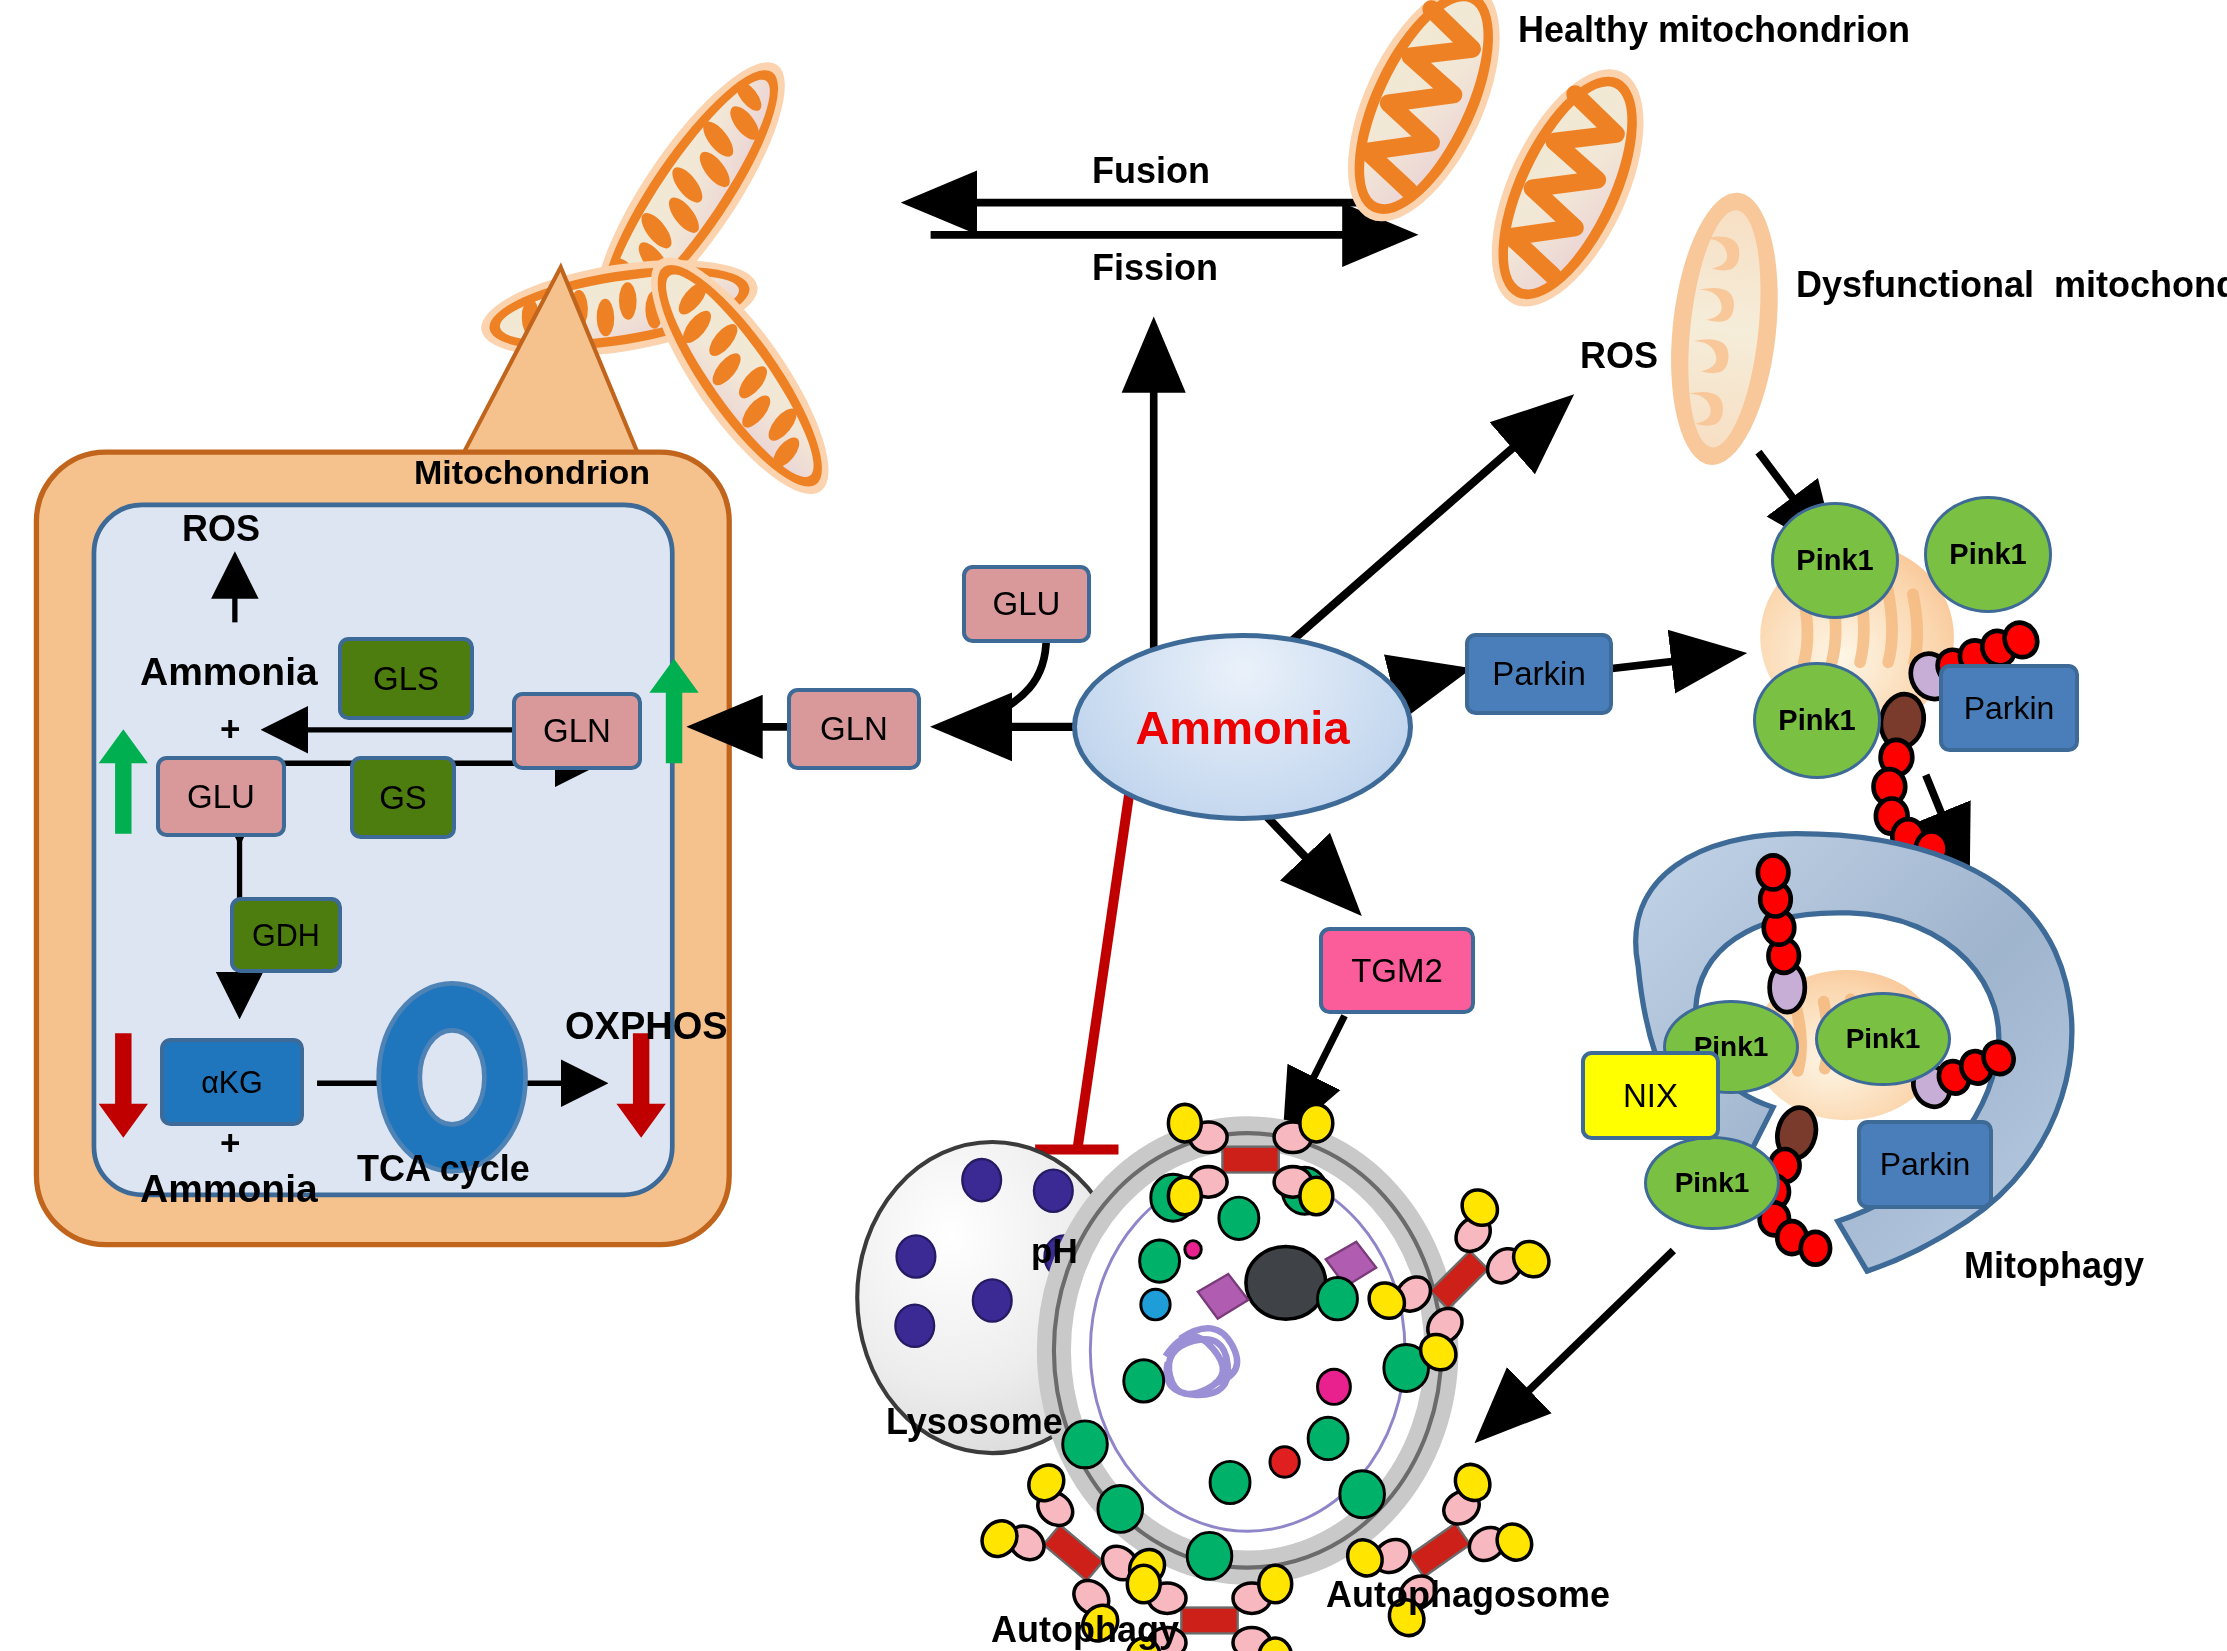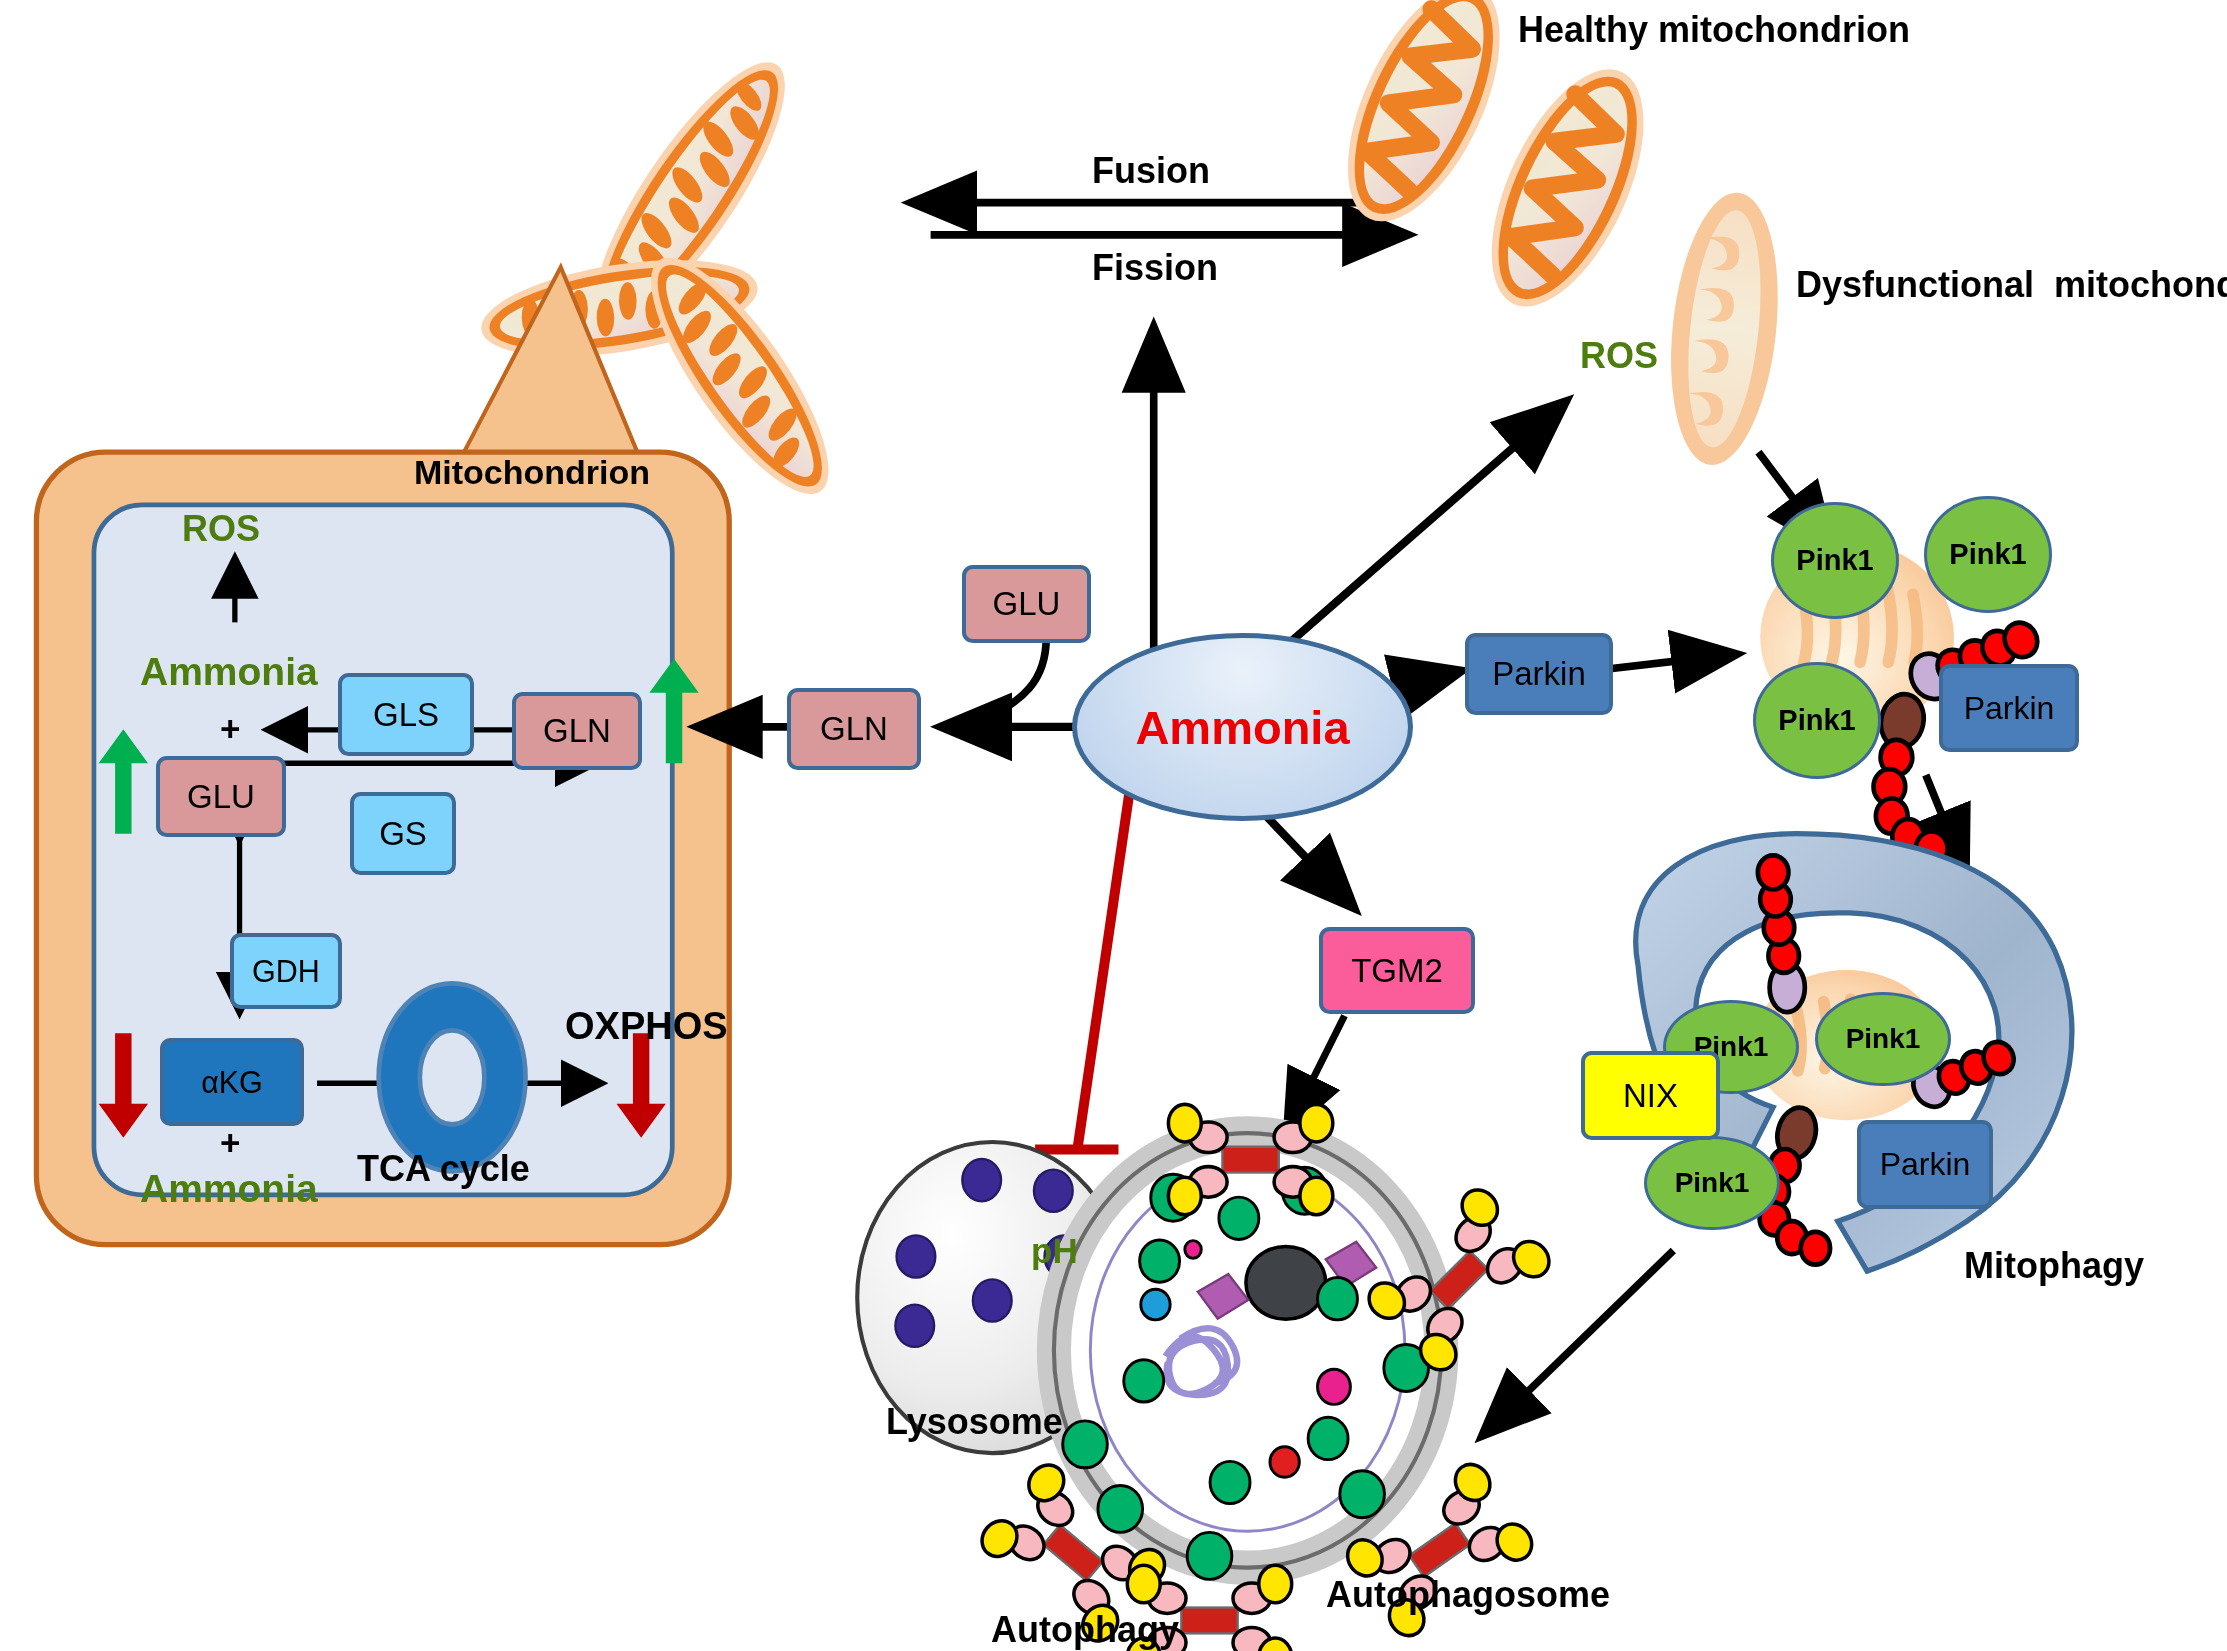--- a/index.html
+++ b/index.html
@@ -1,26 +1,26 @@
 <!DOCTYPE html>
 <html style="font-size:9.4px"><head>
 <meta charset="utf-8">
 <style>
   html,body{margin:0;padding:0;background:#fff;}
   body{width:2227px;height:1651px;position:relative;overflow:hidden;
        font-family:"Liberation Sans", sans-serif;}
   #stage{position:absolute;left:0;top:0;width:2227px;height:1651px;}
   svg.layer{position:absolute;left:0;top:0;width:2227px;height:1651px;overflow:visible;}
   .lbl{position:absolute;color:#000;font-weight:bold;line-height:1.18;white-space:pre;}
-  .red{color:#4d7c0f;}
+  .red{color:#000000;}
   .boxlabel{position:absolute;display:flex;align-items:center;justify-content:center;
             border:4.1px solid #3d6a96;border-radius:10.6px;box-sizing:border-box;
             font-weight:normal;color:#000;}
   .metab{background:#d9989a;}
-  .enzyme{background:#7dd3fc;margin-top:36px;}
+  .enzyme{background:#4d7c0f;}
   .parkin{background:#4a7ebb;}
   .akg{background:#1f76bd;}
   .tgm2{background:#fa5d9a;}
   .nix{background:#ffff00;}
   .pink1{position:absolute;display:flex;align-items:center;justify-content:center;
          background:#7ac143;border:3.5px solid #3d6a96;border-radius:50%;
          font-weight:bold;color:#000;box-sizing:border-box;}
   .ammonia-hub{position:absolute;display:flex;align-items:center;justify-content:center;
          border:5.3px solid #3d6a96;border-radius:50%;box-sizing:border-box;
          background:radial-gradient(ellipse at 50% 18%, #eaf1fa 0%, #c5d8ef 72%, #b2cae8 100%);

